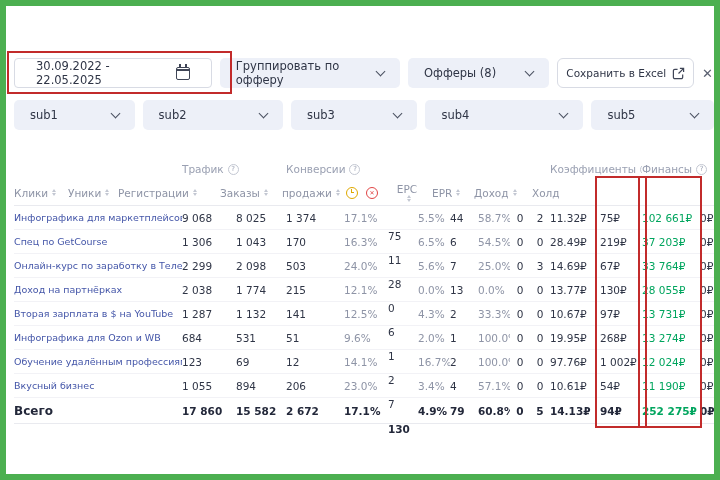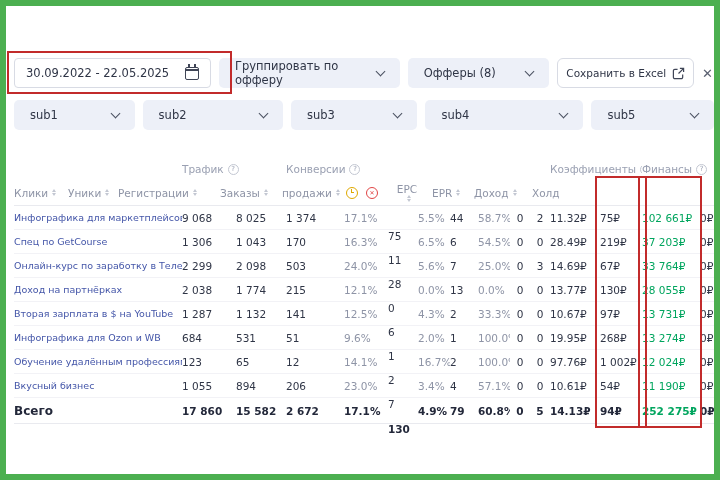--- a/index.html
+++ b/index.html
@@ -12,21 +12,21 @@
     color:#2f3546;
   }
   .content { position:relative; width:708px; height:468px; padding:52px 0 0 8px; overflow:hidden; }
 
   
   .toolbar { display:flex; align-items:center; gap:8px; width:700px; }
   .date-field {
     width:210px; height:30px; background:#fff;
     border:1px solid #d8dbe4; border-radius:4px;
     display:flex; align-items:center; justify-content:space-between;
-    padding:0 11px; font-size:11.5px; color:#2f3546;
+    padding:0 21px; font-size:11.5px; color:#2f3546;
   }
   .cal { width:14px; height:13px; border:1.5px solid #3f4556; border-radius:2px; position:relative; }
   .cal::before { content:""; position:absolute; top:1.5px; left:0; right:0; height:1.5px; background:#3f4556; }
   .cal::after { content:""; position:absolute; top:-3.5px; left:2px; width:2px; height:3px; background:#3f4556; box-shadow:6px 0 0 #3f4556; }
   .dd {
     height:30px; background:#edf0f8; border-radius:5px;
     display:flex; align-items:center; justify-content:space-between;
     padding:0 16px; font-size:11.5px; color:#2f3546; cursor:pointer;
   }
   .chev { width:7px; height:7px; border-right:1.5px solid #4a5060; border-bottom:1.5px solid #4a5060; transform:rotate(45deg); margin-top:-4px; flex:0 0 auto; margin-left:8px; }
@@ -323,21 +323,21 @@
           <div class="td c-pend">0</div>
           <div class="td c-rej">0</div>
           <div class="td c-epc">19.95₽</div>
           <div class="td c-epr">268₽</div>
           <div class="td c-inc cell-income">13 274₽</div>
           <div class="td c-hold">0₽</div>
         </div>
         <div class="tr">
           <div class="td c-offer cell-offer">Обучение удалённым профессиям</div>
           <div class="td c-clicks">123</div>
-          <div class="td c-uniq">65</div>
+          <div class="td c-uniq">69</div>
           <div class="td c-regs">12</div>
           <div class="td c-regspct pct">14.1%</div>
           <div class="td c-ord">2</div>
           <div class="td c-ordpct pct">16.7%</div>
           <div class="td c-sales">2</div>
           <div class="td c-salespct pct">100.0%</div>
           <div class="td c-pend">0</div>
           <div class="td c-rej">0</div>
           <div class="td c-epc">97.76₽</div>
           <div class="td c-epr">1 002₽</div>

